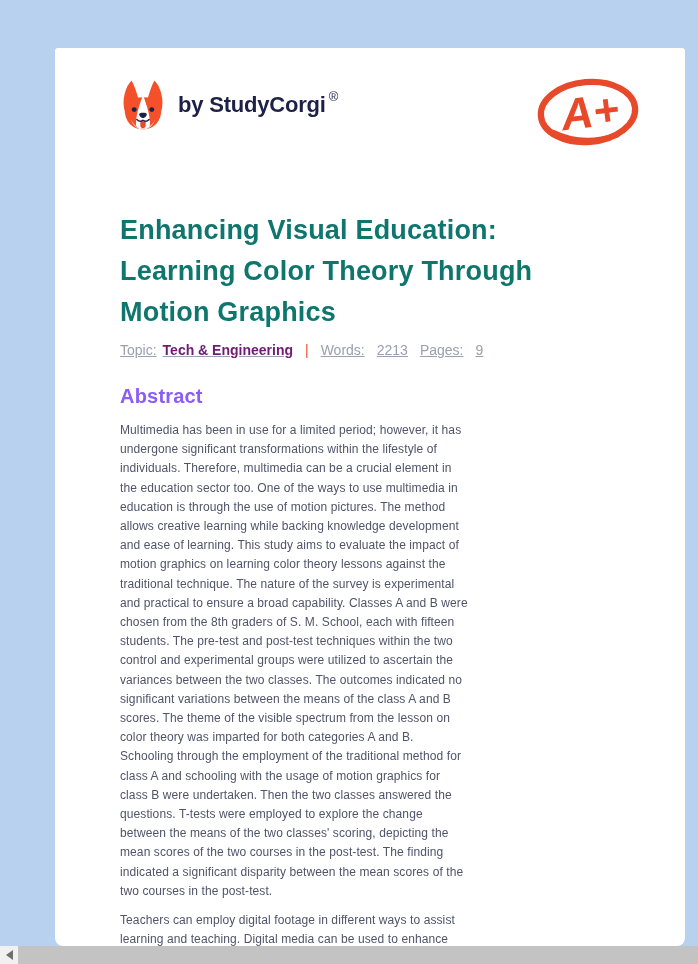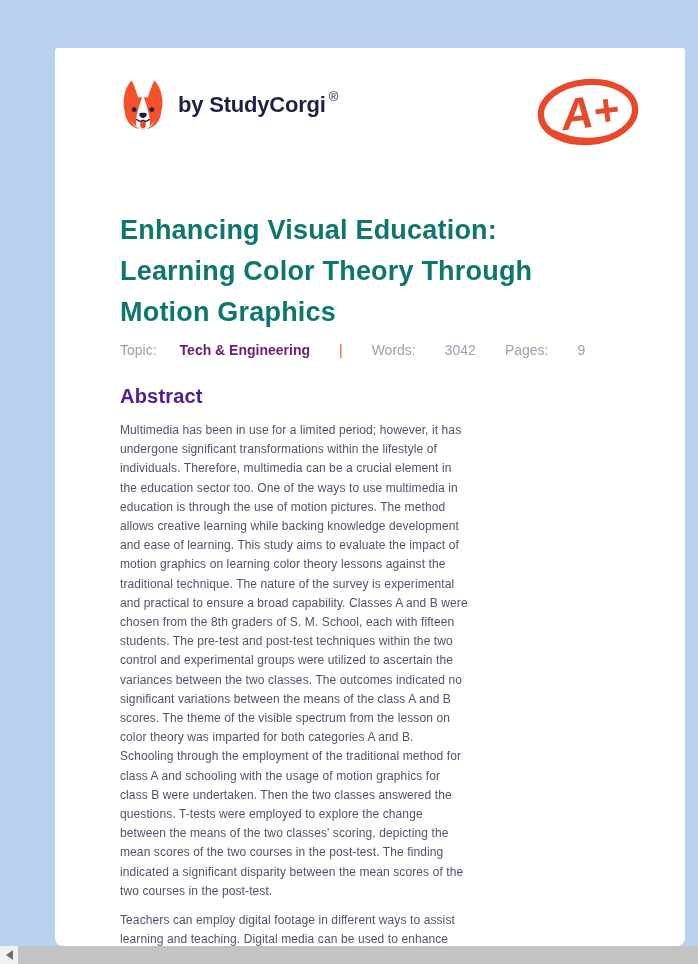--- a/index.html
+++ b/index.html
@@ -29,27 +29,27 @@
   .reg-mark{font-size:13px;font-weight:normal;color:#1d2145;line-height:1;margin-left:3px;margin-top:12px;}
   .grade-stamp{width:108px;height:76px;margin-right:-10px;margin-top:-4px;}
   .title{
     margin:50px 0 0 0;
     font-size:27px;font-weight:bold;color:#0f766e;
     line-height:41px;letter-spacing:0.2px;
     white-space:pre-line;
   }
   .meta{
     margin-top:8px;font-size:14px;color:#9aa0ae;line-height:18px;
-    display:flex;align-items:flex-end;gap:23px;
+    display:flex;align-items:flex-end;gap:6px;text-decoration:underline;
   }
   .meta .topic-value{color:#701a75;font-weight:bold;}
   .meta .sep{color:#ea4f2c;margin:0 6px;}
   .meta .metric{margin-right:6px;}
   h2.section-heading{
-    font-size:20px;font-weight:bold;color:#4c1d95;
+    font-size:20px;font-weight:bold;color:#8b5cf6;
     margin:26px 0 0 0;line-height:22px;letter-spacing:0.2px;
   }
   h2.section-heading.intro{margin-top:-6px;}
   p.section-body{
     margin:14px 0 0 0;
     font-size:12px;color:#4f5469;line-height:19.2px;letter-spacing:0.1px;
     white-space:pre-line;width:512px;
   }
   p.section-body.intro{margin-top:10px;}
   
@@ -111,21 +111,21 @@
 
     <h1 class="title">Enhancing Visual Education:
 Learning Color Theory Through
 Motion Graphics</h1>
 
     <div class="meta">
       <span>Topic:</span>
       <span class="topic-value">Tech &amp; Engineering</span>
       <span class="sep">|</span>
       <span class="metric">Words:</span>
-      <span class="metric">3042</span>
+      <span class="metric">2213</span>
       <span class="metric">Pages:</span>
       <span>9</span>
     </div>
 
     <h2 class="section-heading">Abstract</h2>
     <p class="section-body">Multimedia has been in use for a limited period; however, it has
 undergone significant transformations within the lifestyle of
 individuals. Therefore, multimedia can be a crucial element in
 the education sector too. One of the ways to use multimedia in
 education is through the use of motion pictures. The method

